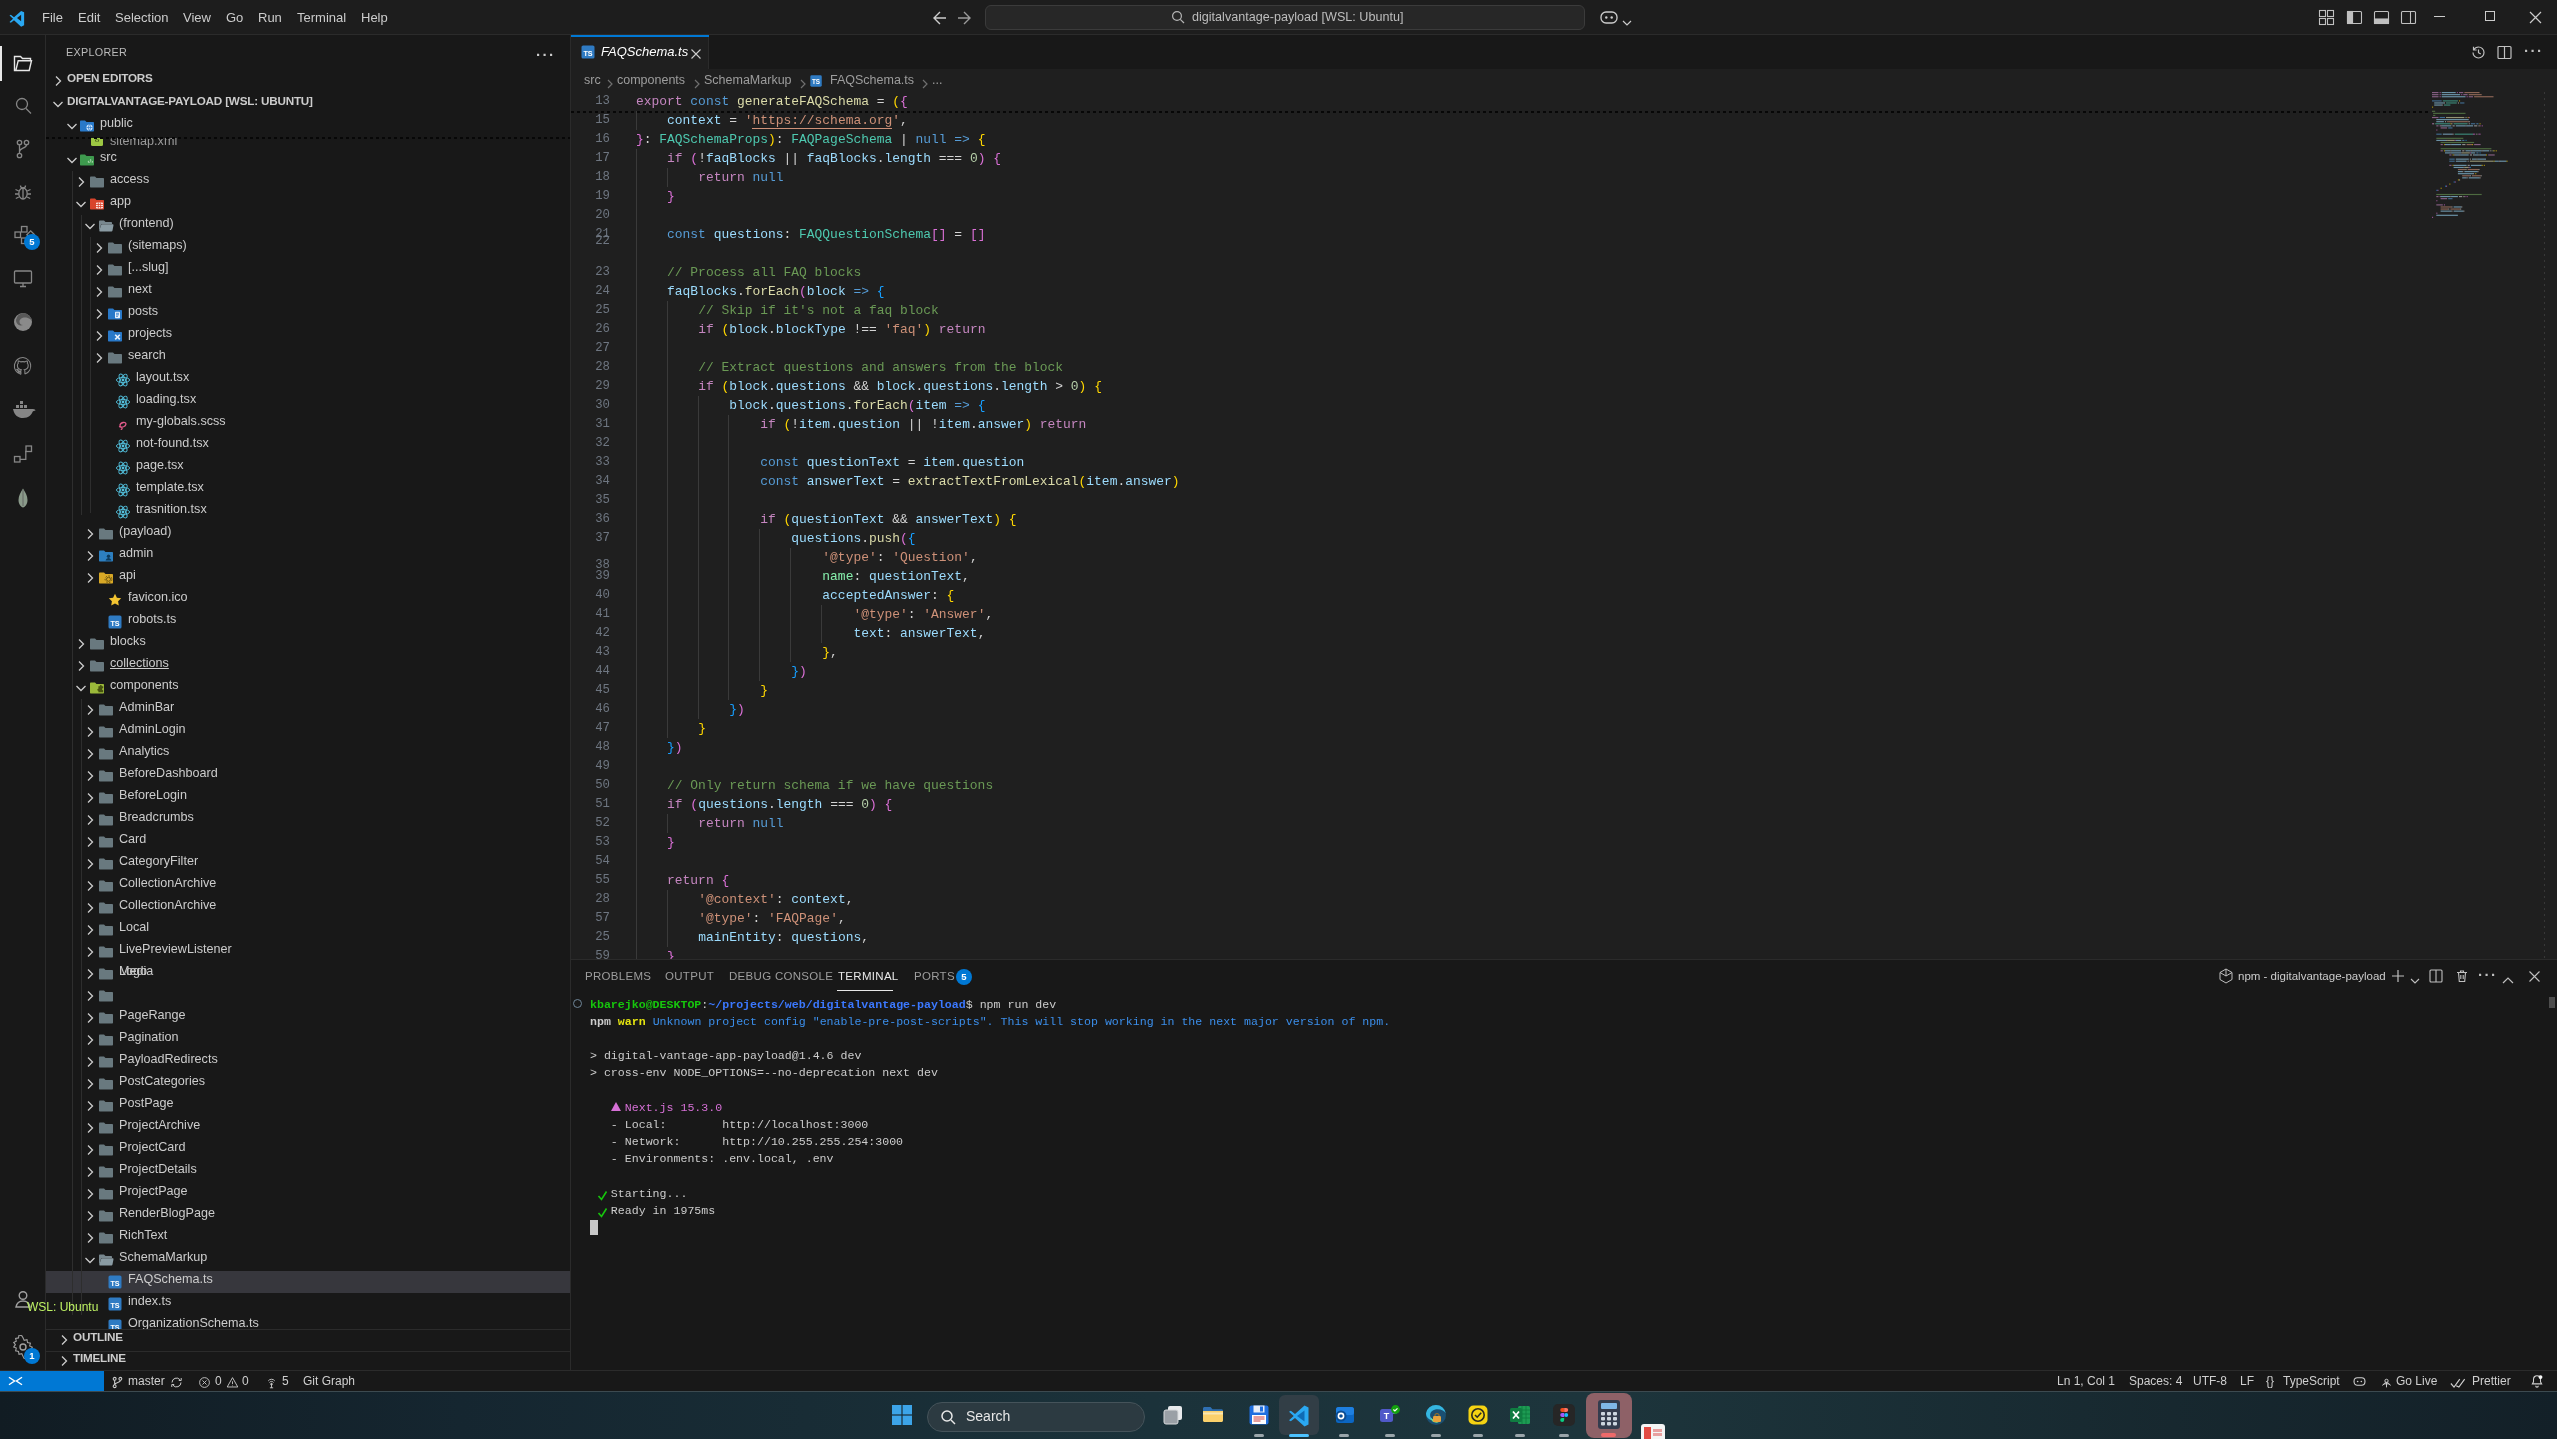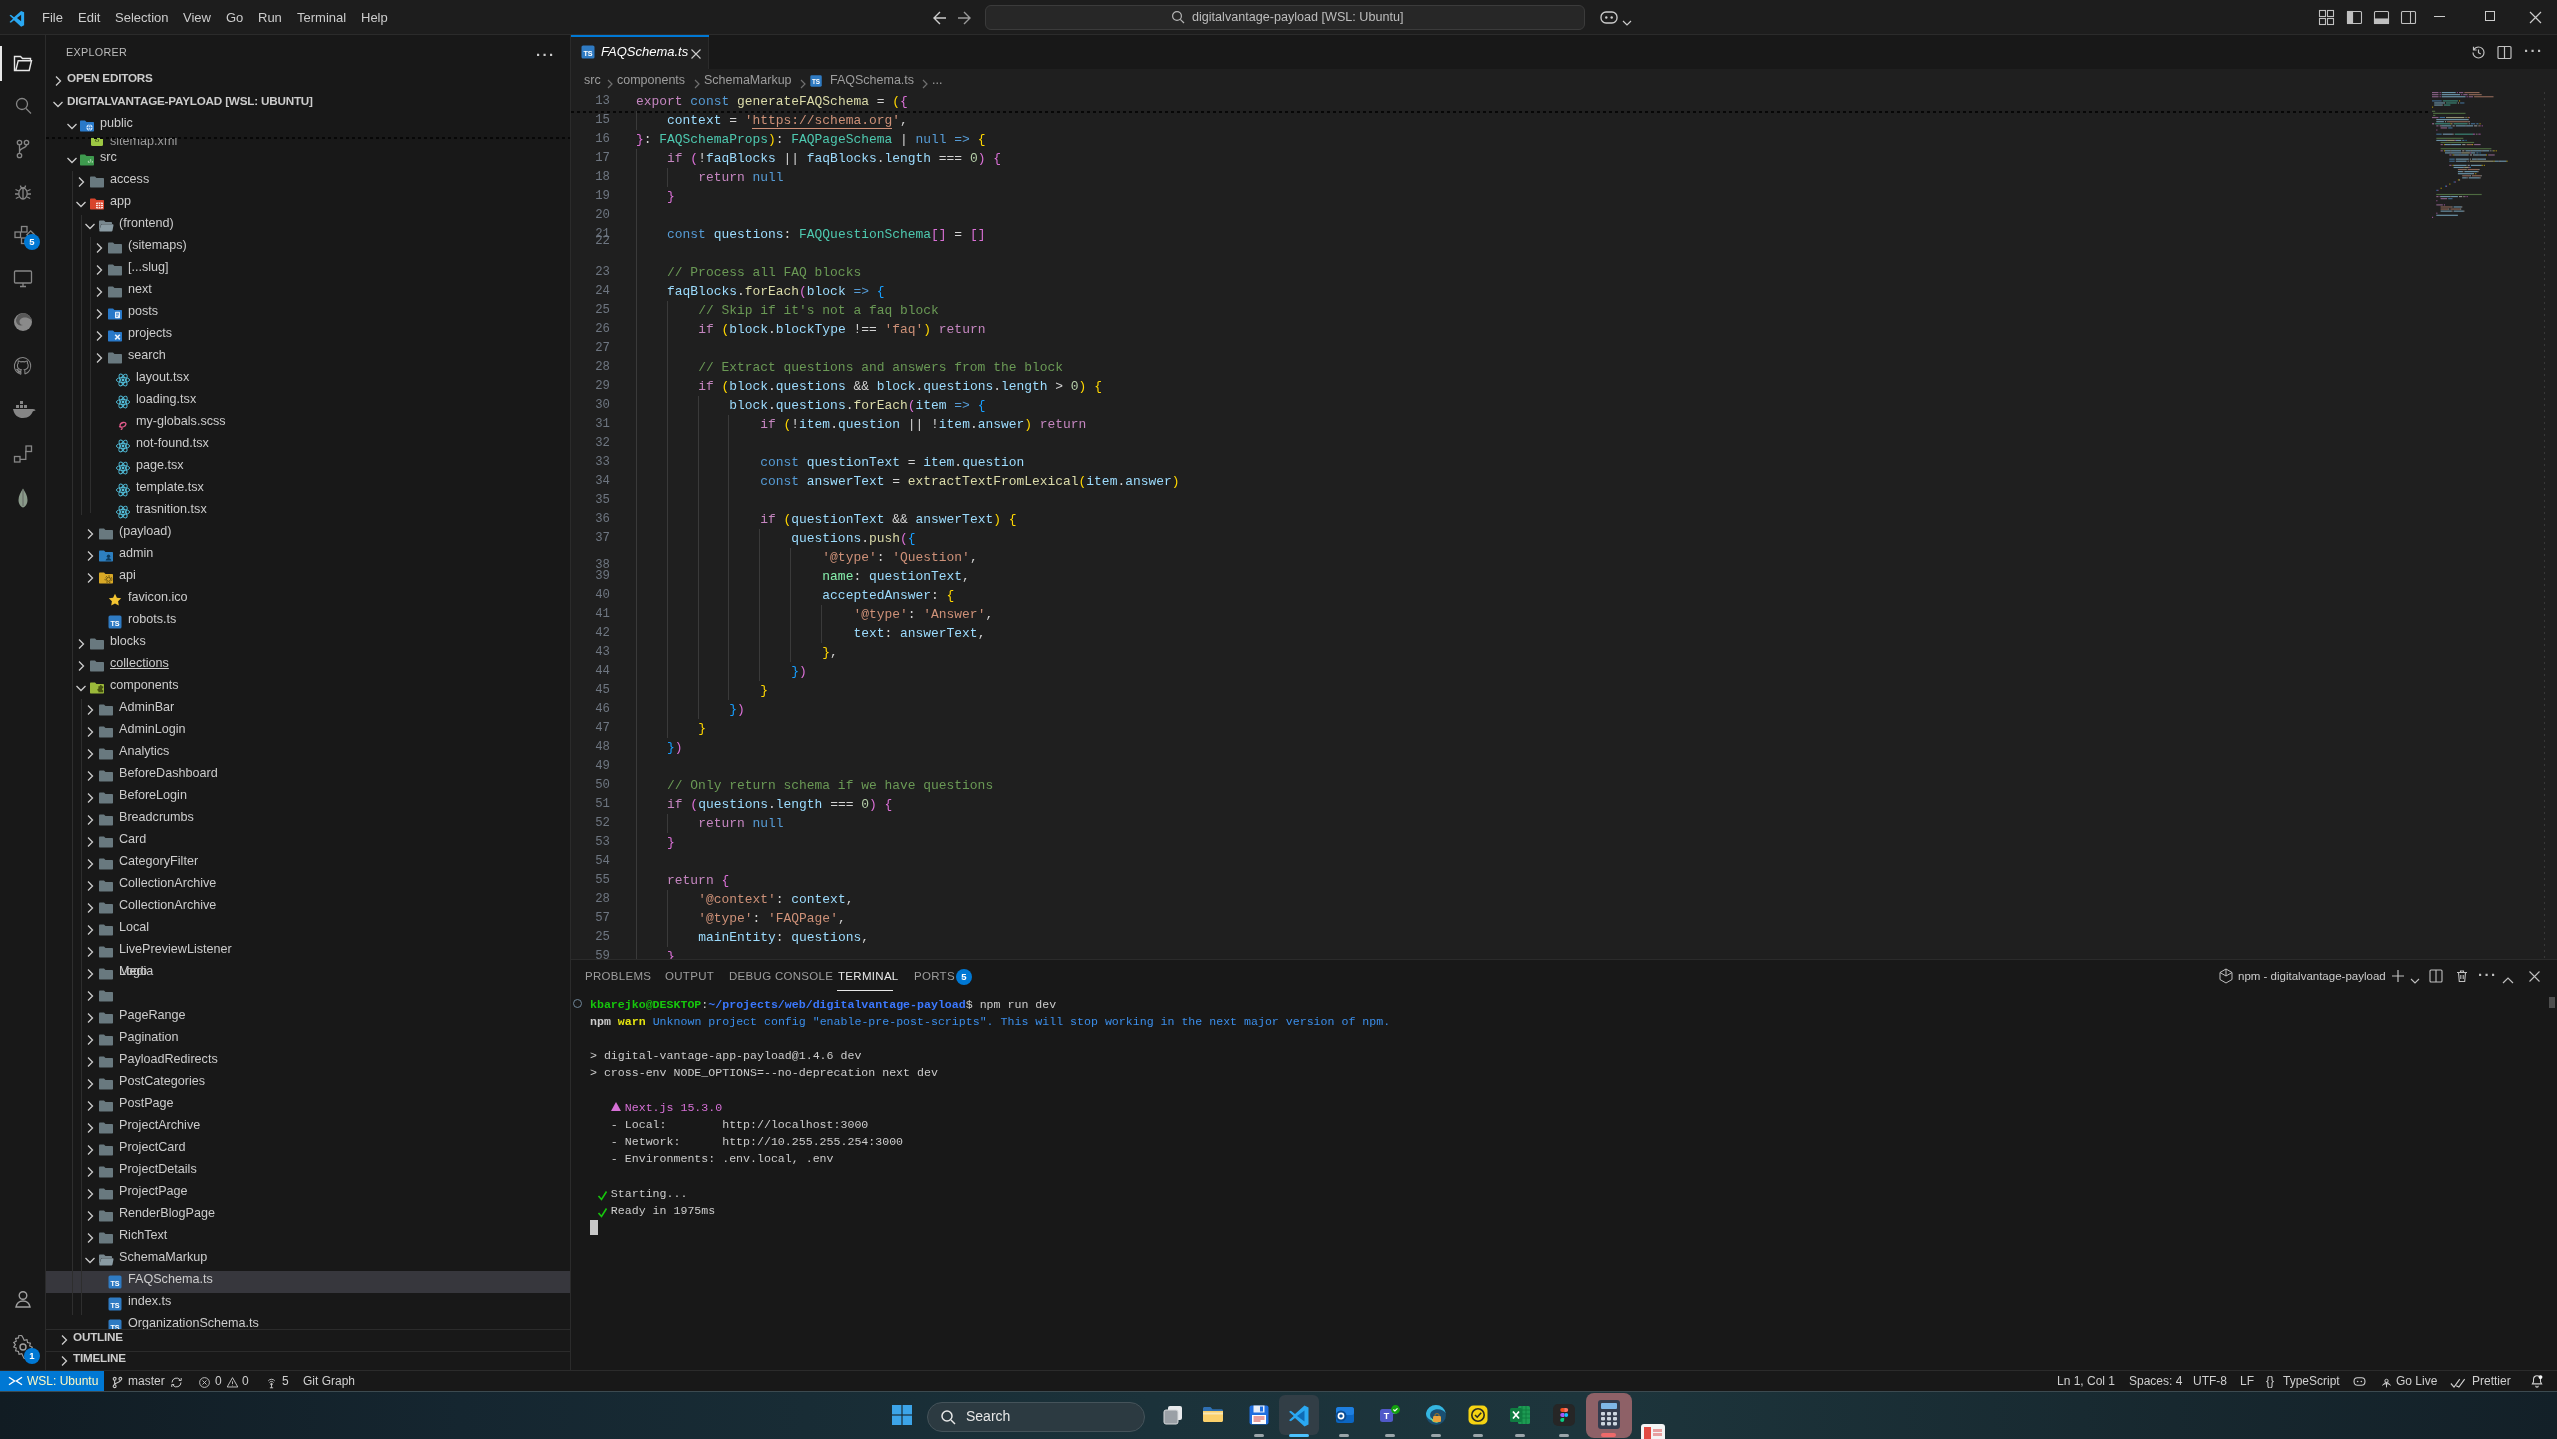--- a/index.html
+++ b/index.html
@@ -1115,21 +1115,21 @@
     </svg></div>
 <div class="abs" style="left:597.0px;top:1203.9px"><svg width="11" height="11" viewBox="0 0 11 11" fill="none" stroke="#16C60C" stroke-width="1.6">
       <path d="M1.5 6l3 3.5L9.5 1.5"></path>
     </svg></div>
 
 <div class="abs" style="left:0;top:1370px;width:2557px;height:21px;background:#181818;border-top:1px solid #2b2b2b"></div>
 <div class="abs" style="left:0;top:1371px;width:104px;height:20px;background:#0078d4"></div>
 <div class="abs" style="left:8px;top:1374px"><svg width="15" height="14" viewBox="0 0 16 15" fill="none" stroke="#ffffff" stroke-width="1.5">
       <path d="M1 3.5l6 4-6 4M15 3.5l-6 4 6 4"></path>
     </svg></div>
-<div class="abs st" style="left:27px;top:1374px;color:#fef9c3">WSL: Ubuntu</div>
+<div class="abs st" style="left:27px;top:1300px;color:#bef264">WSL: Ubuntu</div>
 <div class="abs" style="left:111px;top:1374.5px"><svg width="13" height="13" viewBox="0 0 16 16" fill="none" stroke="#cfcfcf" stroke-width="1.3">
       <circle cx="11.5" cy="3.5" r="1.8"></circle>
       <circle cx="4.5" cy="3.5" r="1.8"></circle>
       <circle cx="4.5" cy="12.5" r="1.8"></circle>
       <path d="M4.5 5.3v5.4M11.5 5.3c0 3.5-7 2.5-7 5.4"></path>
     </svg></div>
 <div class="abs st" style="left:128px;top:1374px">master</div>
 <div class="abs" style="left:170px;top:1374.5px"><svg width="13" height="13" viewBox="0 0 16 16" fill="none" stroke="#cfcfcf" stroke-width="1.2">
       <path d="M13.5 8a5.5 5.5 0 01-9.8 3.4M2.5 8a5.5 5.5 0 019.8-3.4"></path>
       <path d="M13.8 2.5v3h-3M2.2 13.5v-3h3"></path>

